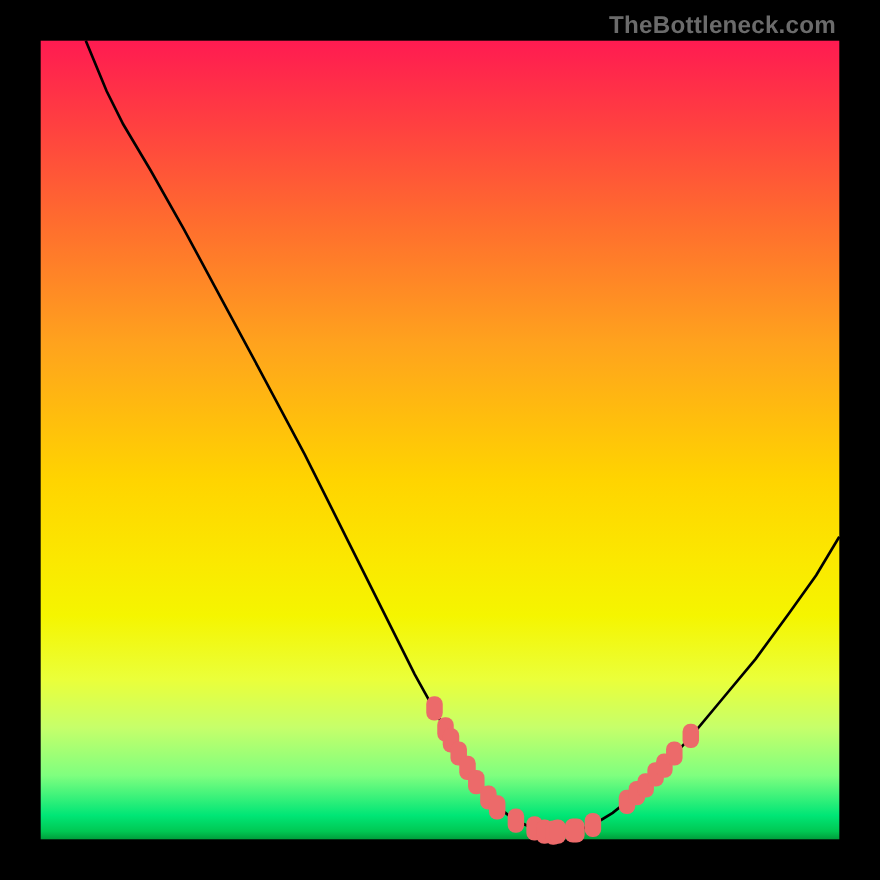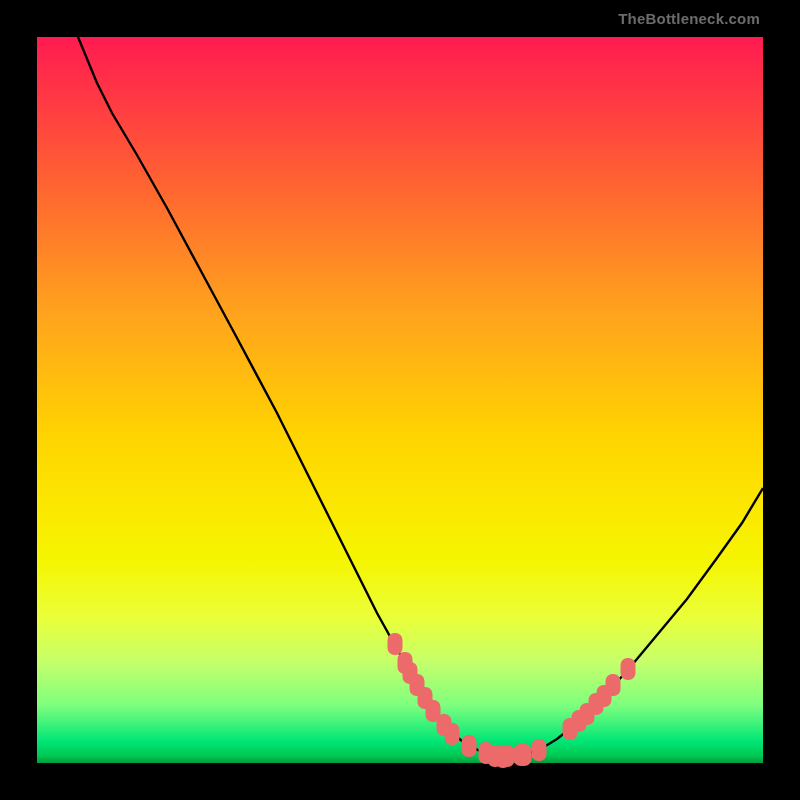--- a/index.html
+++ b/index.html
@@ -38,21 +38,21 @@
       #7fff7f 92%,
       #00e676 97%,
       #00c853 99%,
       #009e3b 100%
     );
   }
   .watermark {
     position: absolute;
     top: 10px;
     right: 40px;
-    font-size: 15px;
+    font-size: 22px;
     font-weight: 600;
     color: #6b6b6b;
     letter-spacing: 0.2px;
   }
   svg.curve {
     position: absolute;
     top: 0;
     left: 0;
     width: 726px;
     height: 726px;

